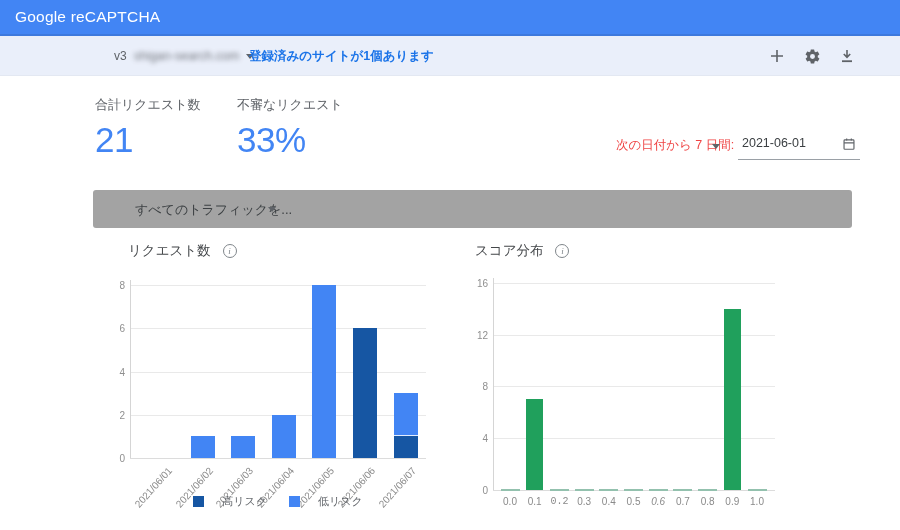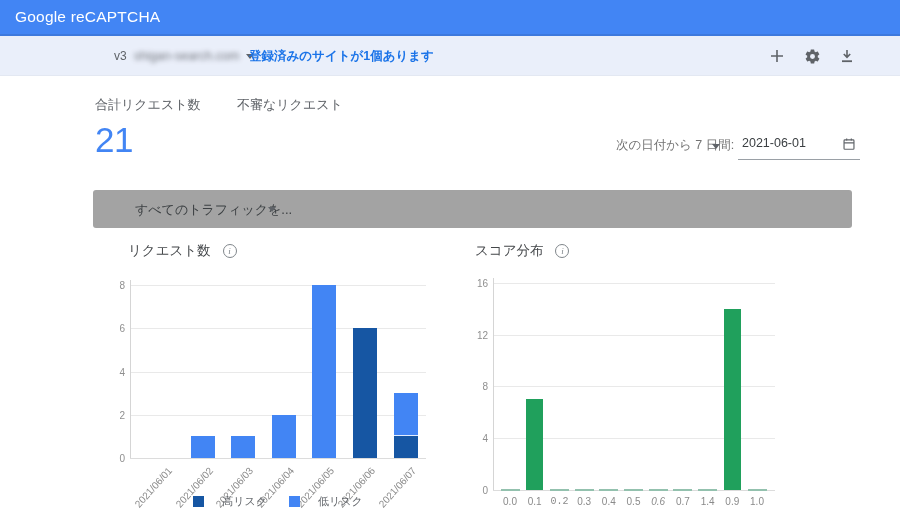--- a/index.html
+++ b/index.html
@@ -31,21 +31,21 @@
   .icon-btn svg { display:block; }
 
   
   .stat { position:absolute; top:96px; }
   .stat-label { font-size:13px; color:#5f6368; }
   .stat-value { margin-top:6px; font-size:35px; color:var(--stat,#4285f4); letter-spacing:-.5px; }
   #stat-0 { left:95px; } #stat-1 { left:237px; }
 
   
   .date-controls { position:absolute; left:610px; top:131px; width:250px; height:30px; }
-  .range-label { position:absolute; left:6px; top:6px; font-size:12.5px; color:#737373; cursor:pointer; }
+  .range-label { position:absolute; left:6px; top:6px; font-size:12.5px; color:#ef4444; cursor:pointer; }
   .range-caret { position:absolute; left:102px; top:13px; }
   .date-field { position:absolute; left:128px; top:0; width:122px; height:29px;
     border:none; border-bottom:1px solid #9aa0a6; background:transparent; }
   .date-input { position:absolute; left:4px; top:5px; width:90px; border:none; background:transparent;
     font-size:12.5px; color:#3c4043; font-family:inherit; outline:none; }
   .calendar-btn { position:absolute; right:2px; top:6px; width:16px; height:16px; cursor:pointer; color:#5f6368; }
 
   
   .filter-bar { position:absolute; left:93px; top:190px; width:759px; height:38px;
     background:#a3a3a3; border-radius:3px; cursor:pointer; }
@@ -112,20 +112,21 @@
       </span>
     </div>
   </div>
 
   <div class="stat" id="stat-0">
     <div class="stat-label">合計リクエスト数</div>
     <div class="stat-value">21</div>
   </div>
   <div class="stat" id="stat-1">
     <div class="stat-label">不審なリクエスト</div>
+    <div class="stat-value">33%</div>
   </div>
 
   <div class="date-controls">
     <span class="range-label">次の日付から 7 日間:</span>
     <span class="caret range-caret"></span>
     <div class="date-field">
       <input class="date-input" value="2021-06-01" style="">
       <span class="calendar-btn">
         <svg width="14" height="14" viewBox="0 0 24 24" fill="none" stroke="#5f6368" stroke-width="2">
             <rect x="3.5" y="5" width="17" height="16" rx="1.5"></rect>
@@ -211,21 +212,21 @@
         <div class="xlabel flat" style="left: 111.1px; top: 260px;">0.3</div>
         <div class="zero-mark" style="left: 139.3px; top: 253px; width: 19px;"></div>
         <div class="xlabel flat" style="left: 135.8px; top: 260px;">0.4</div>
         <div class="zero-mark" style="left: 164px; top: 253px; width: 19px;"></div>
         <div class="xlabel flat" style="left: 160.5px; top: 260px;">0.5</div>
         <div class="zero-mark" style="left: 188.7px; top: 253px; width: 19px;"></div>
         <div class="xlabel flat" style="left: 185.2px; top: 260px; font-style: italic;">0.6</div>
         <div class="zero-mark" style="left: 213.4px; top: 253px; width: 19px;"></div>
         <div class="xlabel flat" style="left: 209.9px; top: 260px;">0.7</div>
         <div class="zero-mark" style="left: 238.1px; top: 253px; width: 19px;"></div>
-        <div class="xlabel flat" style="left: 234.6px; top: 260px;">1.4</div>
+        <div class="xlabel flat" style="left: 234.6px; top: 260px;">0.8</div>
         <div class="bar" style="left: 263.8px; top: 72.84px; width: 17px; height: 181.16px; background: rgb(32, 160, 92);"></div>
         <div class="xlabel flat" style="left: 259.3px; top: 260px;">0.9</div>
         <div class="zero-mark" style="left: 287.5px; top: 253px; width: 19px;"></div>
         <div class="xlabel flat" style="left: 284px; top: 260px;">1.0</div>
       </div>
   </div>
 
 </div>
 
 </body></html>

